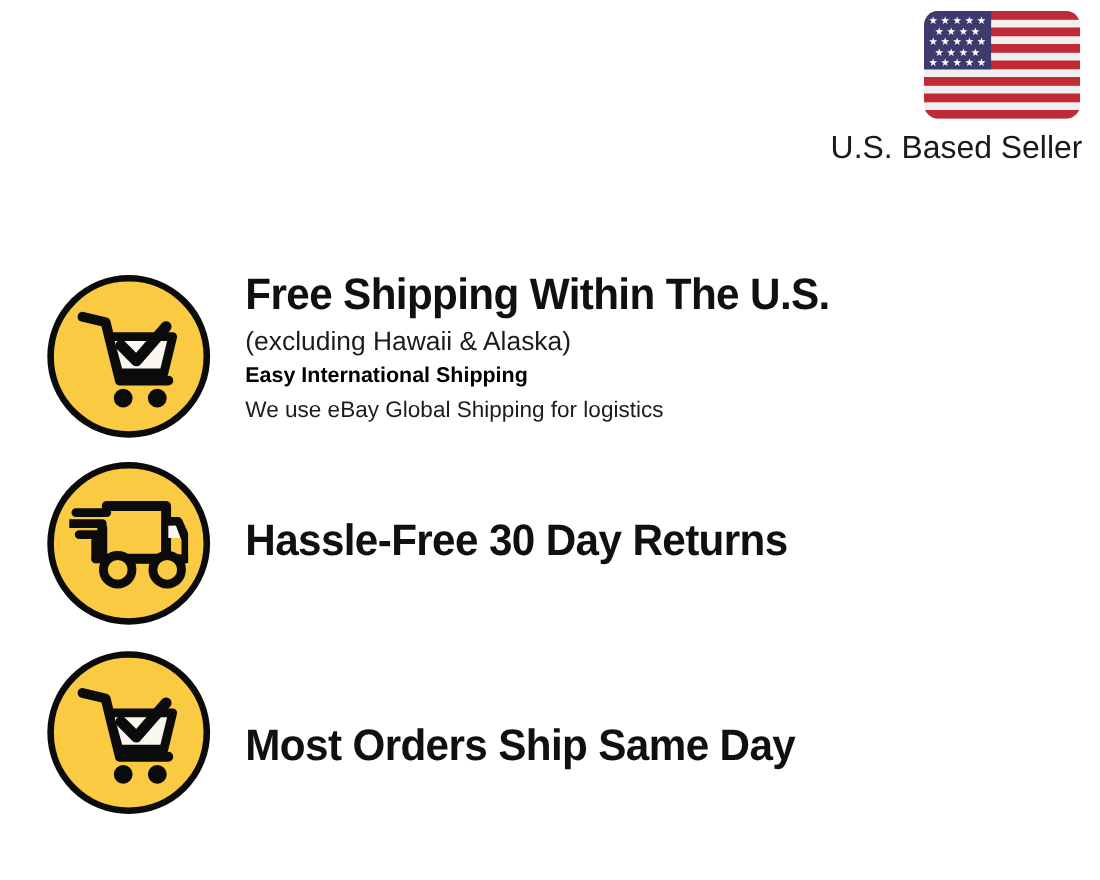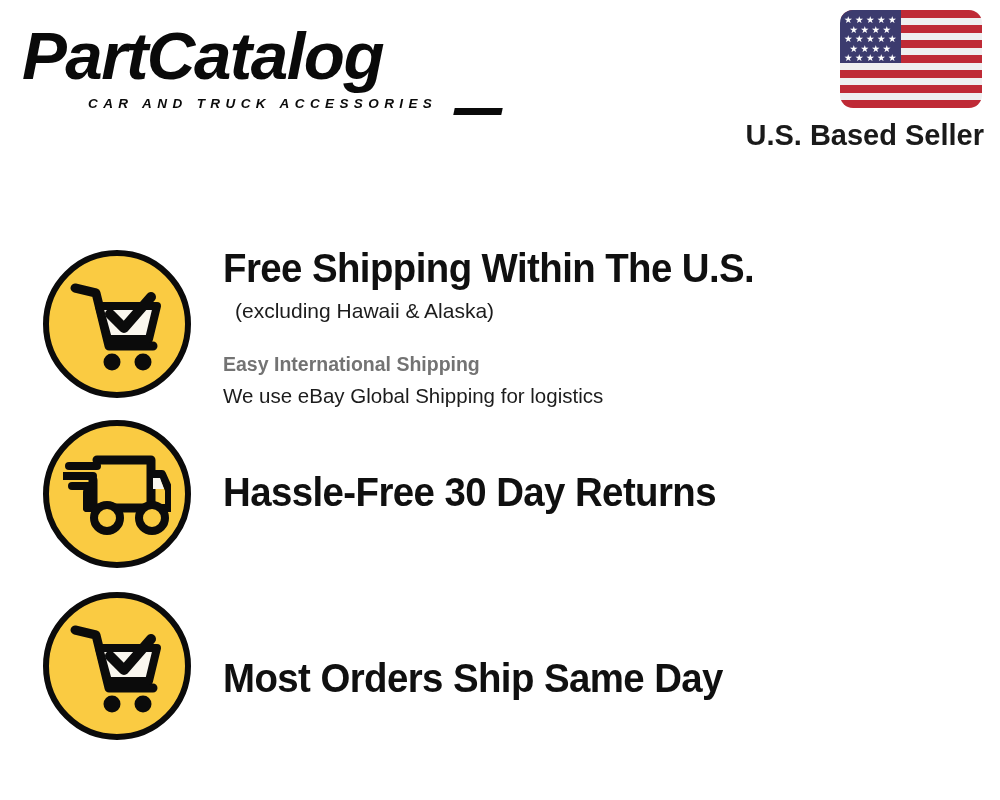--- a/index.html
+++ b/index.html
@@ -103,21 +103,21 @@
   }
 
   #seller-badge-label {
     position: absolute;
     left: 726px;
     top: 118px;
     width: 258px;
     text-align: right;
     font-size: 29px;
     line-height: 34px;
-    font-weight: 700;
+    font-weight: 400;
     color: #1a1a1a;
     white-space: nowrap;
   }
 
   
   .feature-icon {
     position: absolute;
     left: 43px;
     width: 148px;
     height: 148px;
@@ -150,55 +150,49 @@
     font-weight: 700;
     font-size: 40px;
     line-height: 48px;
     letter-spacing: -0.6px;
     color: #101010;
     white-space: nowrap;
     transform: scaleX(0.96);
     transform-origin: left top;
   }
   .feature-note {
-    font-size: 21px;
+    font-size: 24px;
     line-height: 30px;
     font-weight: 400;
     color: #1c1c1c;
     margin-top: 4px;
     white-space: nowrap;
-    margin-left: 12px;
   }
   .feature-sub-strong {
     font-size: 19.5px;
     line-height: 28px;
     font-weight: 700;
-    color: #737373;
-    margin-top: 24px;
+    color: #000000;
+    margin-top: 1px;
     white-space: nowrap;
   }
   .feature-sub {
     font-size: 20.5px;
     line-height: 29px;
     font-weight: 400;
     color: #1c1c1c;
     margin-top: 3px;
     white-space: nowrap;
   }
 </style>
 </head>
 <body>
 
 <div id="header">
 
-  <div id="brand-logo">
-    <div id="brand-wordmark">PartCatalog</div>
-    <div id="brand-tagline">CAR AND TRUCK ACCESSORIES</div>
-    <div id="brand-tagline-rule"></div>
-  </div>
 
   <div id="flag-badge">
     <div class="flag-stripe" style="top:0px"></div>
     <div class="flag-stripe" style="top:15.08px"></div>
     <div class="flag-stripe" style="top:30.15px"></div>
     <div class="flag-stripe" style="top:45.23px"></div>
     <div class="flag-stripe" style="top:60.31px"></div>
     <div class="flag-stripe" style="top:75.38px"></div>
     <div class="flag-stripe" style="top:90.46px"></div>
     <div id="flag-canton">

